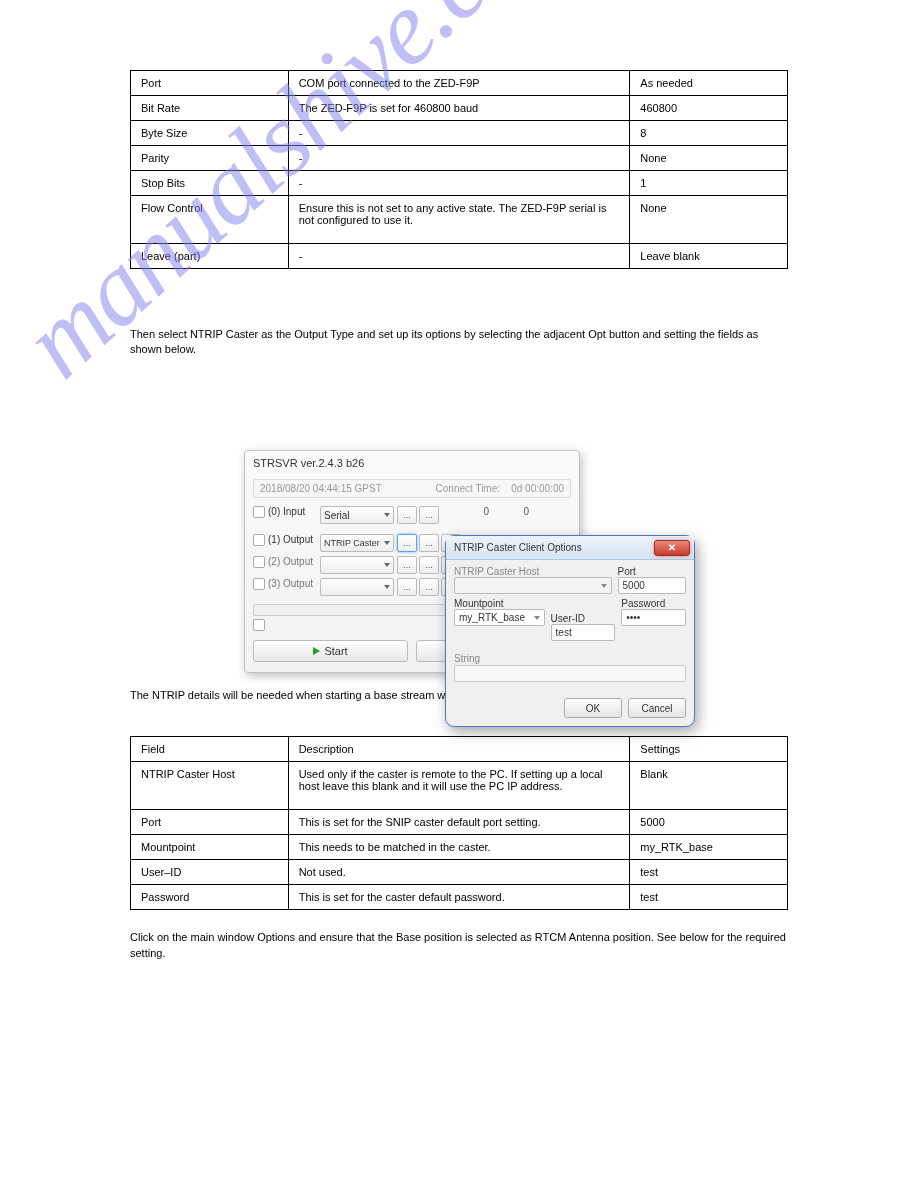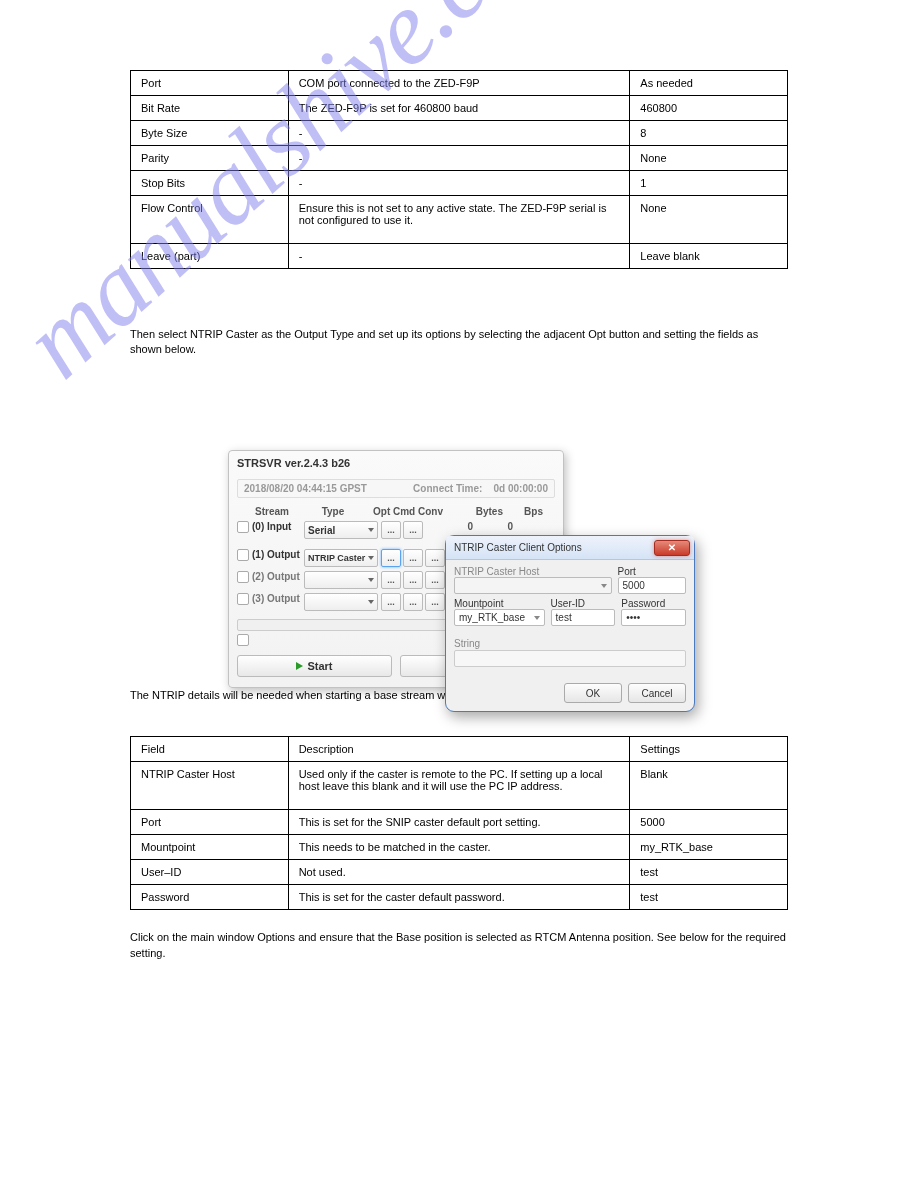--- a/index.html
+++ b/index.html
@@ -46,30 +46,29 @@
     pointer-events: none;
     font-style: italic;
     font-family: Georgia, serif;
     z-index: 1;
     letter-spacing: -2px;
   }
 
   
   .strsvr {
     position: absolute;
-    left: 228px;
+    left: 244px;
     top: 450px;
     width: 336px;
     background: linear-gradient(#fafafa,#f2f2f2);
     border: 1px solid #c2c2c2;
     border-radius: 4px;
     box-shadow: 2px 3px 10px rgba(0,0,0,0.25);
     font-size: 10px;
     z-index: 2;
-    font-weight: bold;
   }
   .strsvr .title {
     padding: 6px 8px;
     font-size: 11px;
     color: #333;
   }
   .strsvr .inner {
     padding: 4px 8px 8px 8px;
   }
   .strsvr .time-row {
@@ -208,21 +207,21 @@
   }
   .dialog .inp .arr {
     width: 0; height: 0;
     border-left: 3px solid transparent;
     border-right: 3px solid transparent;
     border-top: 4px solid #888;
   }
   .dialog .inp.disabled { background: #f4f4f4; color: #bbb;}
   .dialog .row3 { display: flex; gap: 6px; margin-top: 4px; margin-bottom: 2px;}
   .dialog .col-mp { flex: 1.4; }
-  .dialog .col-uid { flex: 1; }
+  .dialog .col-uid { flex: 1; margin-top: 15px; }
   .dialog .col-pw { flex: 1; }
   .dialog .str { margin-top: 12px; }
   .dialog .strbox { height: 17px; border: 1px solid #ccc; background: #f7f7f7; border-radius: 2px; margin-top: 1px;}
   .dialog .btnbar {
     display: flex; justify-content: flex-end; gap: 6px; margin-top: 8px;
   }
   .dialog .dbtn {
     width: 58px; height: 20px;
     border: 1px solid #aaa;
     background: linear-gradient(#fdfdfd,#e6e6e6);
@@ -340,27 +339,20 @@
   <div class="title">STRSVR ver.2.4.3 b26</div>
   <div class="inner">
     <div class="time-row">
       <span>2018/08/20 04:44:15 GPST</span>
       <span>
         <span>Connect Time:</span>
         &nbsp;&nbsp;
         <span>0d 00:00:00</span>
       </span>
     </div>
-    <div class="head-row">
-      <span class="cstream">Stream</span>
-      <span class="ctype">Type</span>
-      <span class="copt">Opt Cmd Conv</span>
-      <span class="cbytes">Bytes</span>
-      <span class="cbps">Bps</span>
-    </div>
 
     <div class="stream-row">
       <div class="cb"></div>
       <div class="lab active">(0) Input</div>
       <div class="sel">
           <span>Serial</span>
           <span class="arr"></span>
         </div>
       <div class="btnrow">
         <div class="sbtn">...</div>

